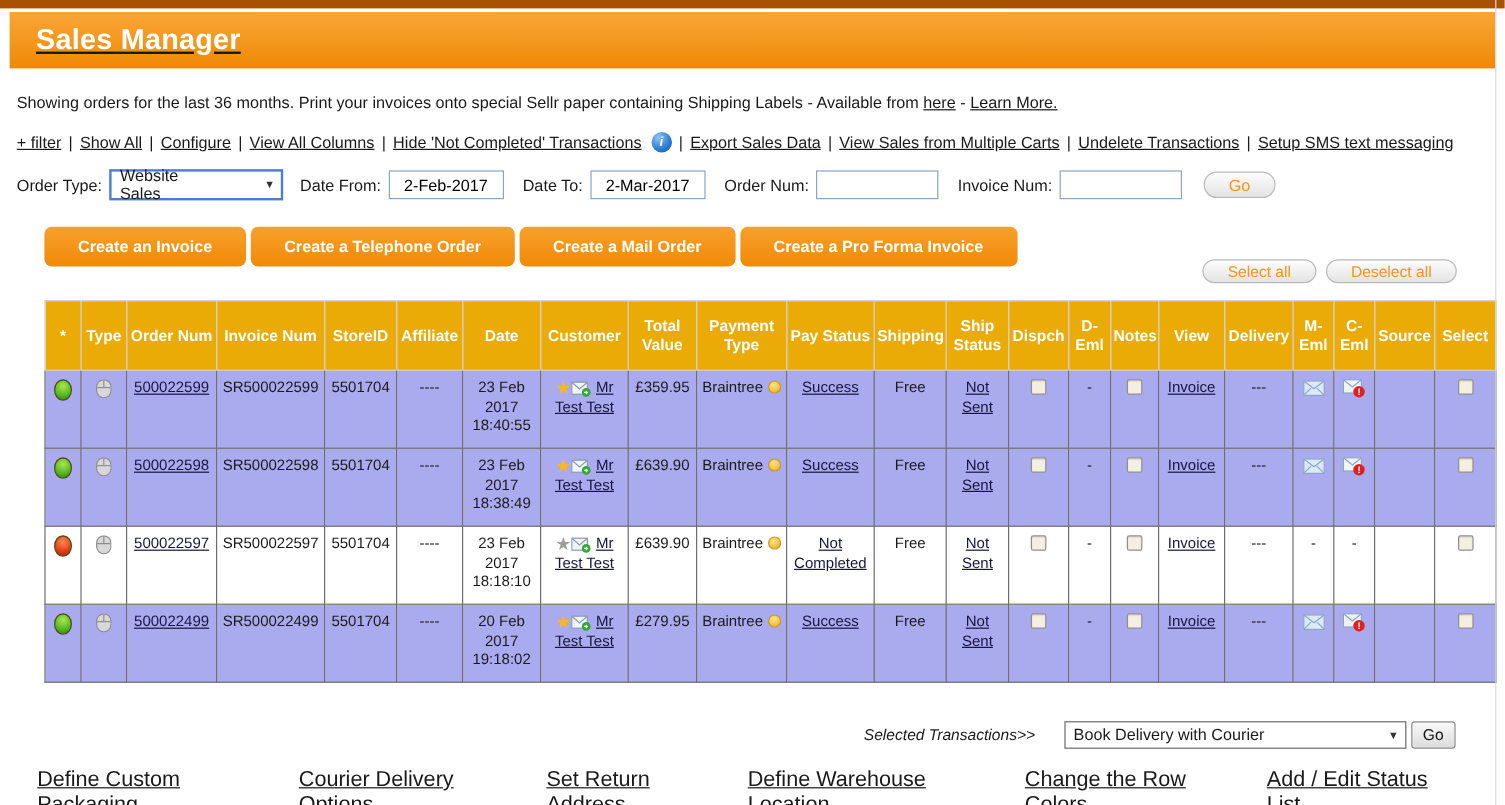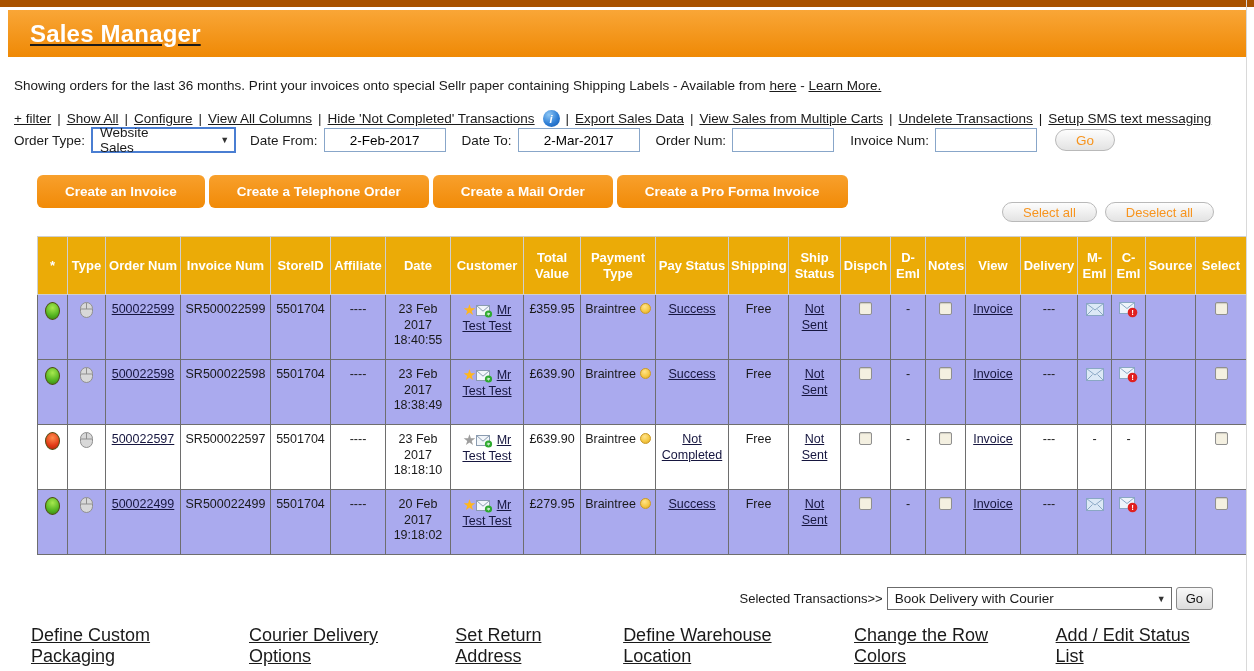--- a/index.html
+++ b/index.html
@@ -20,29 +20,29 @@
   .intro { margin-top: 21px; font-size: 13.5px; }
   .intro a, .toolbar a, .flinks a { color: #1a1a1a; text-decoration: underline; cursor: pointer; }
 
   .toolbar { margin-top: 17px; font-size: 13.5px; display: flex; align-items: center; flex-wrap: wrap; }
   .toolbar > * { margin-right: 6px; }
   .info-icon { display: inline-flex; width: 17px; height: 17px; border-radius: 50%;
     background: radial-gradient(circle at 35% 28%, #8ec7f5, #2f7fd6 55%, #0f55aa);
     color: #fff; font-size: 11px; font-weight: bold; font-style: italic;
     align-items: center; justify-content: center; margin-left: 2px; }
 
-  .filter-row { margin-top: 0; display: flex; align-items: center; font-size: 13.5px; }
+  .filter-row { margin-top: 14px; display: flex; align-items: center; font-size: 13.5px; }
   .filter-row label { margin-right: 6px; }
   .fake-select { border: 2px solid #4a7ed2; background: #fff; height: 26px; width: 145px;
     display: inline-flex; align-items: center; justify-content: space-between;
     padding: 0 5px 0 7px; font-size: 13.5px; cursor: pointer; margin-right: 14px; gap: 48px; }
   .fake-select .arrow { font-size: 9px; color: #333; }
   .txt-input { height: 24px; border: 1px solid #88a6c9; background: #fff; font-size: 13.5px;
     text-align: center; font-family: "Liberation Sans", sans-serif; }
-  .w-date { width: 122px; margin-right: 16px; }
+  .w-date { width: 96px; margin-right: 16px; }
   .w-num { width: 102px; margin-right: 16px; }
   .pill-btn { display: inline-flex; align-items: center; justify-content: center;
     border: 1px solid #b9b9b9; border-radius: 11px;
     background: linear-gradient(#fdfdfd, #e3e3e3); color: #f7941e; font-size: 13.5px;
     cursor: pointer; }
   .go-pill { width: 60px; height: 22px; margin-left: 2px; }
 
   .create-row { margin: 22px 0 0 23px; display: flex; }
   .create-btn { height: 33px; margin-right: 4px; padding: 4px 28px; border: none; border-radius: 6px;
     background: linear-gradient(#f8a02c, #f18a07); color: #fff; font-size: 13.5px; font-weight: bold;
@@ -71,21 +71,21 @@
   .pay-dot { display: inline-block; width: 11px; height: 11px; border-radius: 50%;
     background: radial-gradient(circle at 40% 30%, #ffe38a, #f4c63f 60%, #d9a325);
     border: 1px solid #c9992b; vertical-align: -1px; margin-left: 4px; }
   .cb { appearance: none; -webkit-appearance: none; width: 13px; height: 13px;
     background: #f4f0e1; border: 1px solid #8f8f8f; border-radius: 2px; cursor: pointer;
     box-shadow: inset 0 1px 1px rgba(0,0,0,.15); }
   .icn { vertical-align: middle; }
 
   .footer-action { display: flex; justify-content: flex-end; align-items: center;
     margin: 32px 27px 0 0; font-size: 13px; }
-  .footer-action .lbl { margin-right: 4px; }
+  .footer-action .lbl { margin-right: 24px; font-style: italic; }
   .fake-select.wide { width: 285px; height: 23px; border: 1px solid #6b6b6b; margin-right: 4px; }
   .go-btn { height: 23px; padding: 0 9px; border: 1px solid #8a8a8a; border-radius: 3px;
     background: linear-gradient(#f9f9f9, #dcdcdc); font-size: 13px; color: #111;
     font-family: "Liberation Sans", sans-serif; cursor: pointer; }
 
   .flinks { display: flex; justify-content: flex-end; margin: 15px 23px 0 0; font-size: 18px; }
   .flinks a { margin-left: 17px; }
 </style>
 </head>
 <body>

